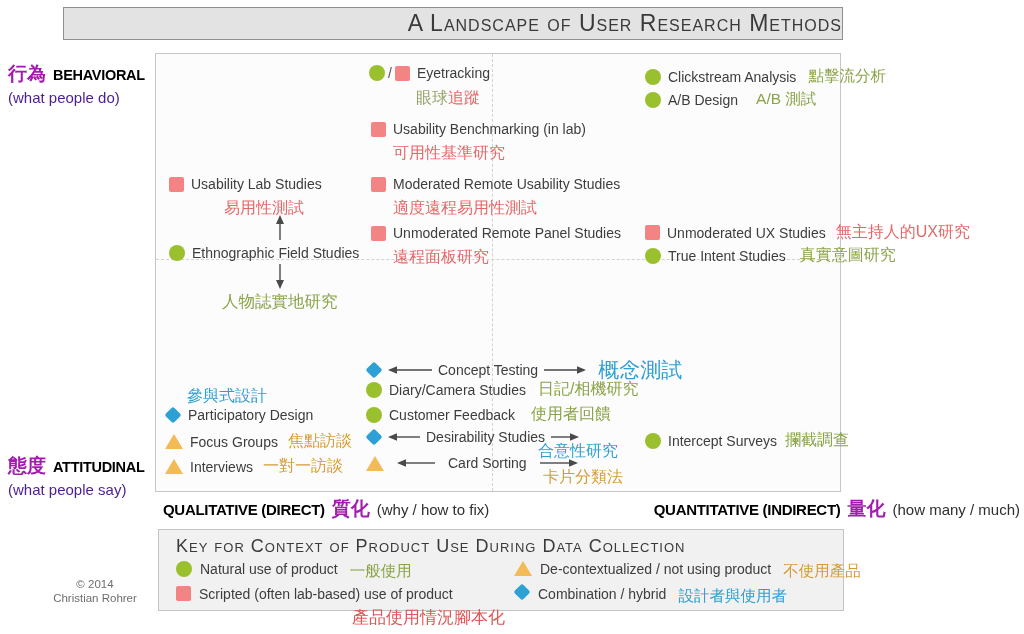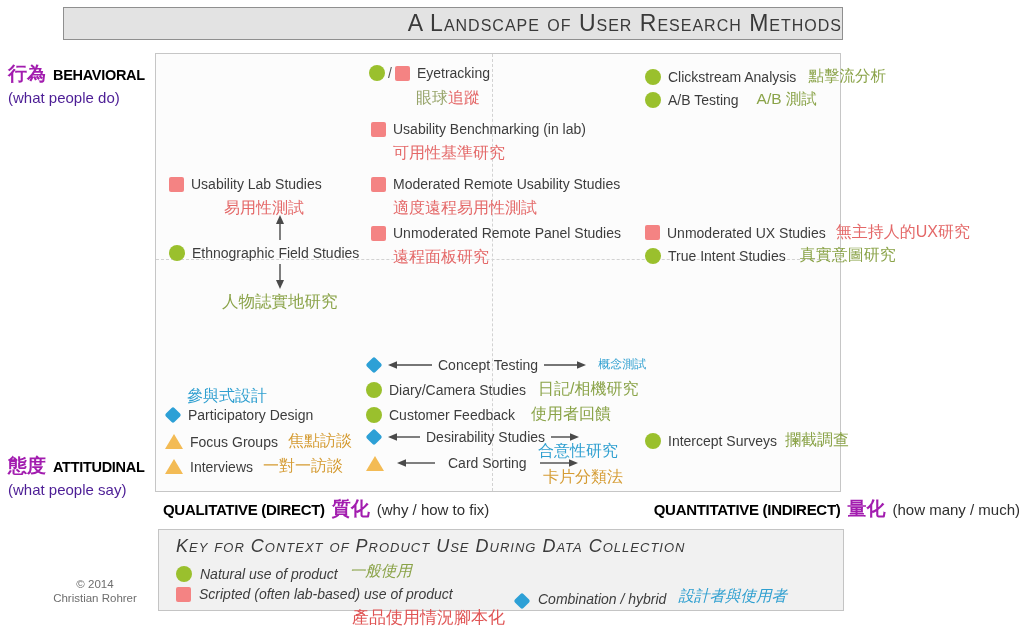--- a/index.html
+++ b/index.html
@@ -44,23 +44,23 @@
   .slash{margin:0 3px;color:#555;font-size:14px;}
   .arrow-svg{flex:0 0 auto;margin:0 6px;}
 
   
   .baxis{position:absolute;top:496px;display:flex;align-items:baseline;gap:7px;white-space:nowrap;}
   .baxis .cond{font-size:15px;}
   .baxis .axis-cjk{font-size:19px;}
   .baxis .sub{font-size:15px;color:#2f2f2f;}
 
   
-  .key-box{position:absolute;left:158px;top:529px;width:684px;height:80px;background:#f1f1f1;border:1px solid #c4c4c4;font-style:italic;}
+  .key-box{position:absolute;left:158px;top:529px;width:684px;height:80px;background:#f1f1f1;border:1px solid #c4c4c4;}
   .key-header{position:absolute;left:17px;top:6px;font-variant:small-caps;font-size:18px;letter-spacing:1px;color:#3a3a3a;}
-  .key-item{position:absolute;display:flex;align-items:flex-end;white-space:nowrap;font-size:14px;color:#3d3d3d;}
+  .key-item{position:absolute;display:flex;align-items:flex-start;white-space:nowrap;font-size:14px;color:#3d3d3d;}
   .key-item .lbl{margin-left:8px;}
   .key-zh{margin-left:12px;font-size:15.5px;}
   .scripted-zh{position:absolute;left:352px;top:606px;font-size:17px;color:#e05555;white-space:nowrap;}
 
   .copyright{position:absolute;left:30px;top:577px;width:130px;text-align:center;font-size:11.5px;color:#6e6e6e;line-height:1.25;}
 </style>
 </head>
 <body>
 
 <div class="page">
@@ -101,21 +101,21 @@
   </div>
 
   <div class="item" style="left:645px;top:66px;">
     <span class="ic ic-circle"></span>
     <span class="lbl">Clickstream Analysis</span>
     <span class="zh-inline zh-green" style="margin-left:12px;">點擊流分析</span>
   </div>
 
   <div class="item" style="left:645px;top:89px;">
     <span class="ic ic-circle"></span>
-    <span class="lbl">A/B Testing</span>
+    <span class="lbl">A/B Design</span>
     <span class="zh-inline zh-green" style="margin-left:18px;">A/B 測試</span>
   </div>
 
   <div class="item" style="left:371px;top:121px;">
     <span class="ic ic-square"></span>
     <span class="lbl">Usability Benchmarking (in lab)</span>
   </div>
   <div class="zh zh-red" style="left:393px;top:143px;font-size:16px;">可用性基準研究</div>
 
   <div class="item" style="left:169px;top:176px;">
@@ -169,21 +169,21 @@
     <span class="ic ic-diamond"></span>
     <svg class="arrow-svg" width="44" height="10">
       <line x1="8" y1="5" x2="44" y2="5" stroke="#4a4a4a" stroke-width="1.4"></line>
         <polygon points="0,5 9,1.2 9,8.8" fill="#4a4a4a"></polygon>
     </svg>
     <span>Concept Testing</span>
     <svg class="arrow-svg" width="42" height="10">
       <line x1="0" y1="5" x2="34" y2="5" stroke="#4a4a4a" stroke-width="1.4"></line>
         <polygon points="42,5 33,1.2 33,8.8" fill="#4a4a4a"></polygon>
     </svg>
-    <span class="zh-inline zh-blue" style="margin-left:6px;font-size:12px;">概念測試</span>
+    <span class="zh-inline zh-blue" style="margin-left:6px;font-size:21px;">概念測試</span>
   </div>
 
   <div class="item" style="left:366px;top:379px;">
     <span class="ic ic-circle"></span>
     <span class="lbl">Diary/Camera Studies</span>
     <span class="zh-inline zh-green" style="margin-left:12px;font-size:16px;">日記/相機研究</span>
   </div>
 
   <div class="item" style="left:366px;top:404px;">
     <span class="ic ic-circle"></span>
@@ -257,20 +257,25 @@
 
   <div class="key-box">
     <div class="key-header">Key for Context of Product Use During Data Collection</div>
 
     <div class="key-item" style="left:17px;top:31px;">
       <span class="ic ic-circle"></span>
       <span class="lbl">Natural use of product</span>
       <span class="key-zh t-green">一般使用</span>
     </div>
 
+    <div class="key-item" style="left:355px;top:31px;">
+      <span class="ic ic-triangle"></span>
+      <span class="lbl">De-contextualized / not using product</span>
+      <span class="key-zh t-orange">不使用產品</span>
+    </div>
 
     <div class="key-item" style="left:17px;top:56px;">
       <span class="ic ic-square"></span>
       <span class="lbl">Scripted (often lab-based) use of product</span>
     </div>
 
     <div class="key-item" style="left:355px;top:56px;">
       <span class="ic ic-diamond"></span>
       <span class="lbl">Combination / hybrid</span>
       <span class="key-zh t-blue">設計者與使用者</span>

